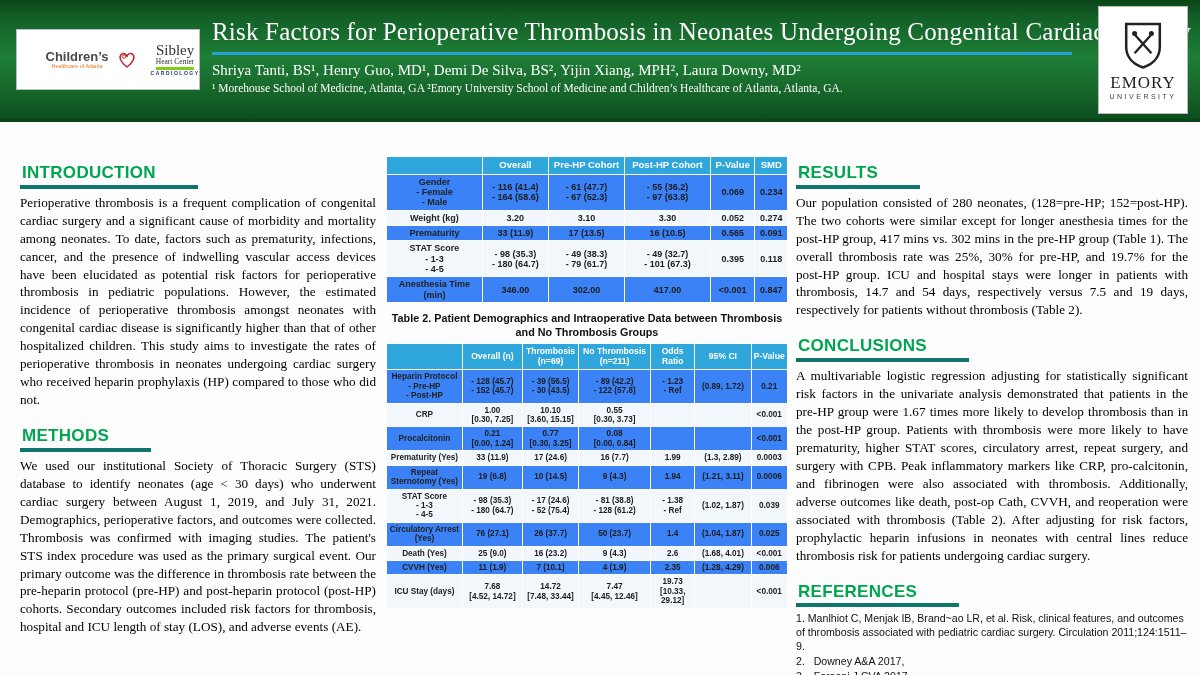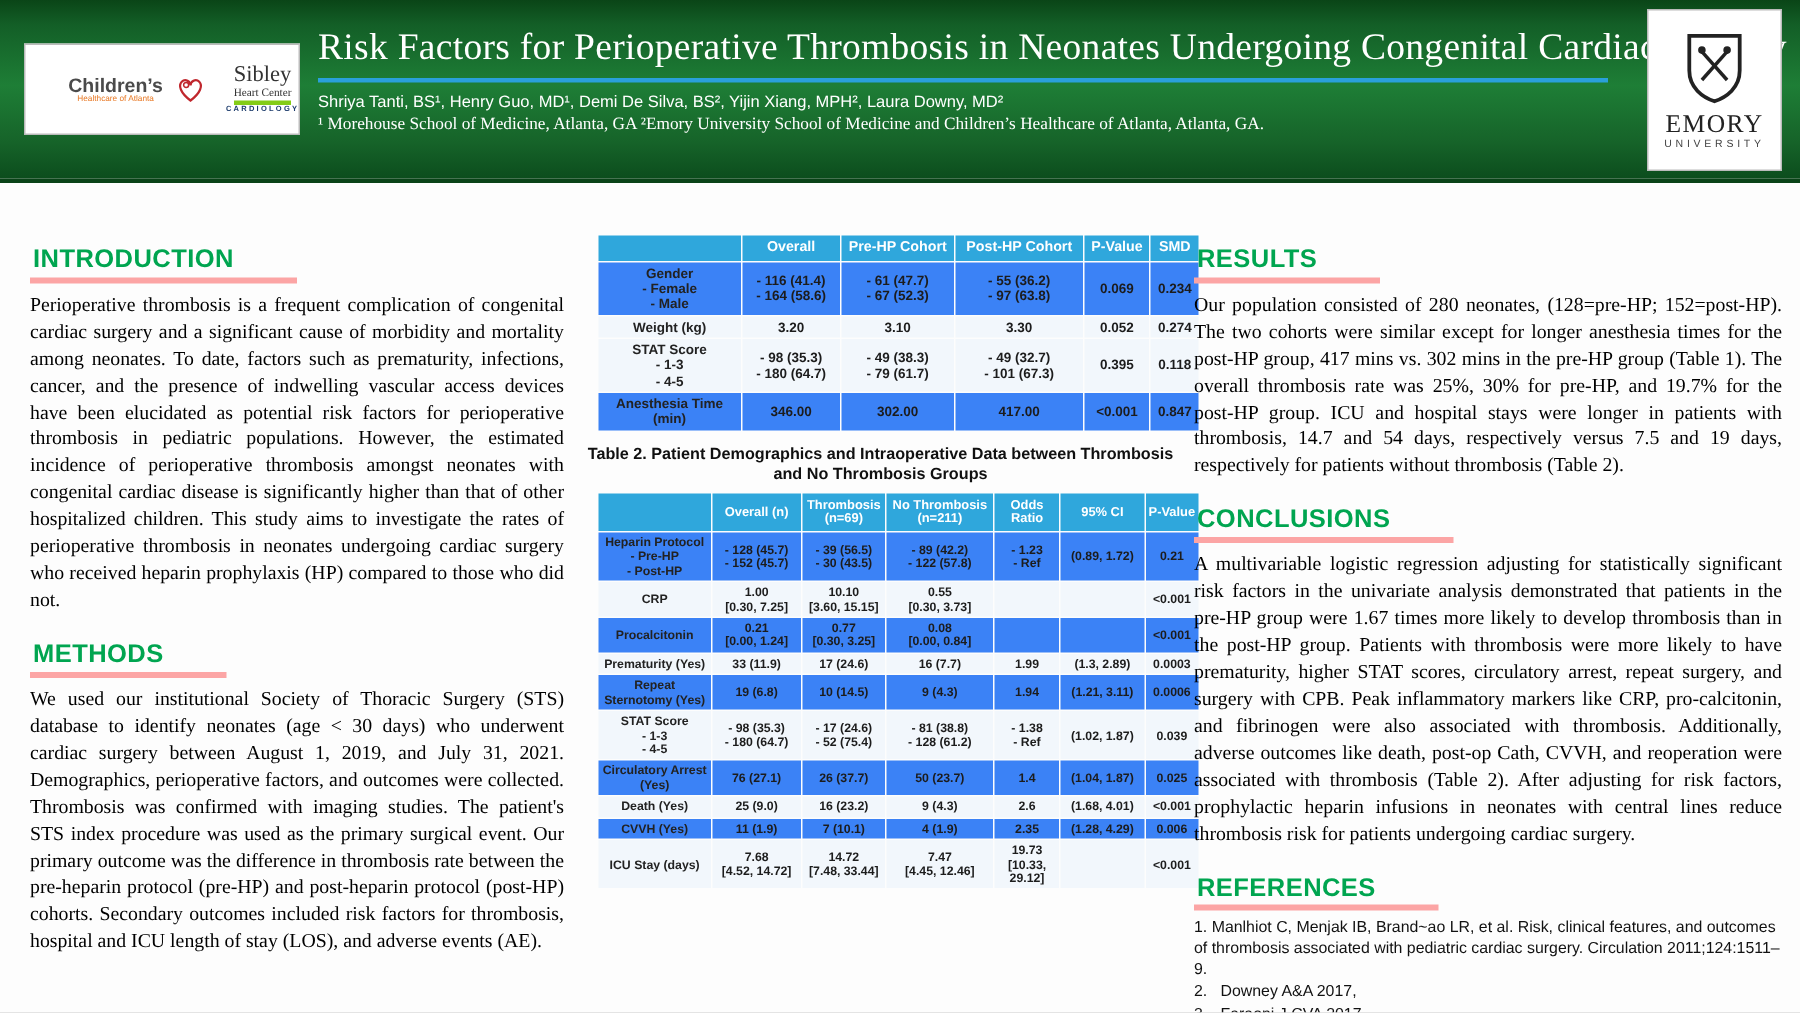--- a/index.html
+++ b/index.html
@@ -6,21 +6,21 @@
   .poster{position:relative;width:1200px;height:675px;background:#fdfdfd;overflow:hidden;
           font-family:"Liberation Sans",sans-serif;}
   
   .hdr{position:absolute;left:0;top:0;width:100%;height:122px;
        background:linear-gradient(180deg,#0a4517 0%,#135f27 14%,#1e7e36 48%,#166329 80%,#0c4d1d 100%);
        border-bottom:3px solid #0a4318;box-sizing:border-box;}
   .hdr-center{position:absolute;left:212px;right:128px;top:18px;color:#fff;}
   .hdr-title{font-family:"Liberation Serif",serif;font-size:25px;font-weight:400;
              text-align:center;white-space:nowrap;letter-spacing:.2px;}
   .hdr-rule{height:3px;background:#2aa0da;margin:6px 0 7px 0;}
-  .hdr-authors{font-family:Liberation Sans, sans-serif;font-size:11px;margin-bottom:3px;}
+  .hdr-authors{font-family:Liberation Serif, serif;font-size:15px;margin-bottom:3px;}
   .hdr-affil{font-family:"Liberation Serif",serif;font-size:11.5px;}
   .logo-box{position:absolute;background:#fff;border:1px solid #bbb;display:flex;
             align-items:center;justify-content:center;}
   .logo-left{left:16px;top:29px;width:178px;height:55px;gap:4px;padding:2px;}
   .chd{display:flex;flex-direction:column;align-items:center;line-height:1;margin-left:25px;}
   .chd-name{font-size:13px;font-weight:bold;color:#4a4a4a;}
   .chd-sub{font-size:5.5px;color:#e87722;margin-top:1px;}
   .vdiv{width:1px;height:42px;background:#999;}
   .sib{display:flex;align-items:center;gap:14px;justify-content:center;}
   .sib-stack{display:flex;flex-direction:column;line-height:1;align-items:center;}
@@ -30,27 +30,27 @@
   .sib-line3{font-size:5px;letter-spacing:1.5px;color:#1b3a6b;margin-top:1px;font-weight:bold;}
   .logo-emory{right:12px;top:6px;width:88px;height:106px;flex-direction:column;gap:2px;}
   .emory-n{font-family:"Liberation Serif",serif;font-size:17px;letter-spacing:1px;color:#222;line-height:1;}
   .emory-u{font-size:7px;letter-spacing:2.5px;color:#444;line-height:1;}
   
   .col{position:absolute;top:156px;}
   .col-left{left:20px;width:356px;}
   .col-center{left:386px;width:402px;}
   .col-right{left:796px;width:392px;}
   .sec-h{display:inline-block;margin:8px 0 5px 0;font-size:17px;font-weight:bold;color:#00a550;
-         letter-spacing:.3px;border-bottom:4px solid #fca5a5;padding:0 42px 2px 2px;line-height:1.1;}
+         letter-spacing:.3px;border-bottom:4px solid #0f766e;padding:0 42px 2px 2px;line-height:1.1;}
   .body-p{margin:0 0 10px 0;font-family:"Liberation Serif",serif;font-size:13.2px;line-height:1.36;
           color:#000000;text-align:justify;}
   
   .tbl-title{font-size:10.8px;font-weight:bold;color:#101010;text-align:center;line-height:1.25;
              margin:0 0 4px 0;}
-  table.tbl{width:100%;border-collapse:separate;border-spacing:1.5px;table-layout:fixed;margin-left:12px;}
+  table.tbl{width:100%;border-collapse:separate;border-spacing:1.5px;table-layout:fixed;}
   table.tbl th{background:#2fa7dc;color:#fff;font-weight:bold;text-align:center;vertical-align:middle;
                padding:3px 1px;line-height:1.12;}
   table.tbl td{text-align:center;vertical-align:middle;color:#1c1c1c;padding:2px 2px;line-height:1.15;
                white-space:pre-line;font-weight:600;}
   table.tbl td.lbl{font-weight:bold;color:#222;}
   .t1 th{font-size:9.5px;}
   .t1 td{font-size:9px;}
   .t2 th{font-size:8.6px;}
   .t2 td{font-size:8.2px;}
   .band-a{background:#3b82f6;}
@@ -167,20 +167,28 @@
               <td>0.234</td>
             </tr>
             <tr class="band-b">
               <td class="lbl">Weight (kg)</td>
               <td>3.20</td>
               <td>3.10</td>
               <td>3.30</td>
               <td>0.052</td>
               <td>0.274</td>
             </tr>
+            <tr class="band-a">
+              <td class="lbl">Prematurity</td>
+              <td>33 (11.9)</td>
+              <td>17 (13.5)</td>
+              <td>16 (10.5)</td>
+              <td>0.565</td>
+              <td>0.091</td>
+            </tr>
             <tr class="band-b">
               <td class="lbl">STAT Score
 -   1-3
 -   4-5</td>
               <td>-   98 (35.3)
 -   180 (64.7)</td>
               <td>-   49 (38.3)
 -   79 (61.7)</td>
               <td>-   49 (32.7)
 -   101 (67.3)</td>

